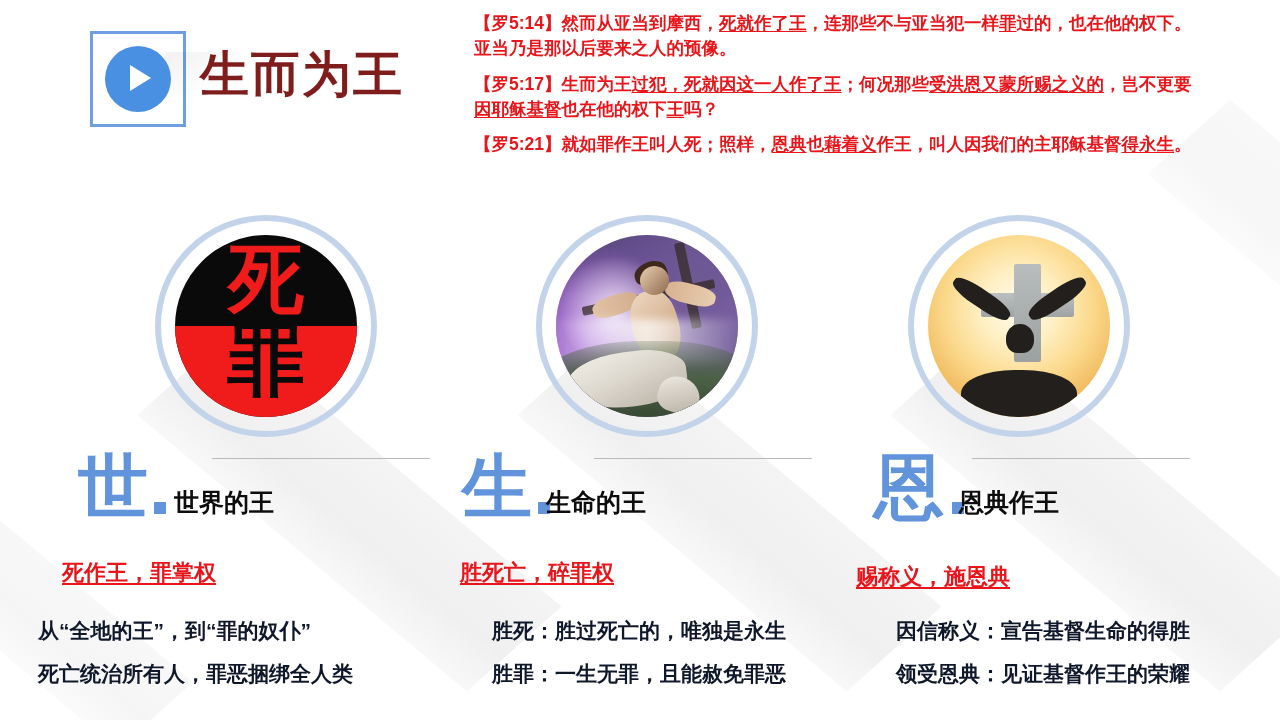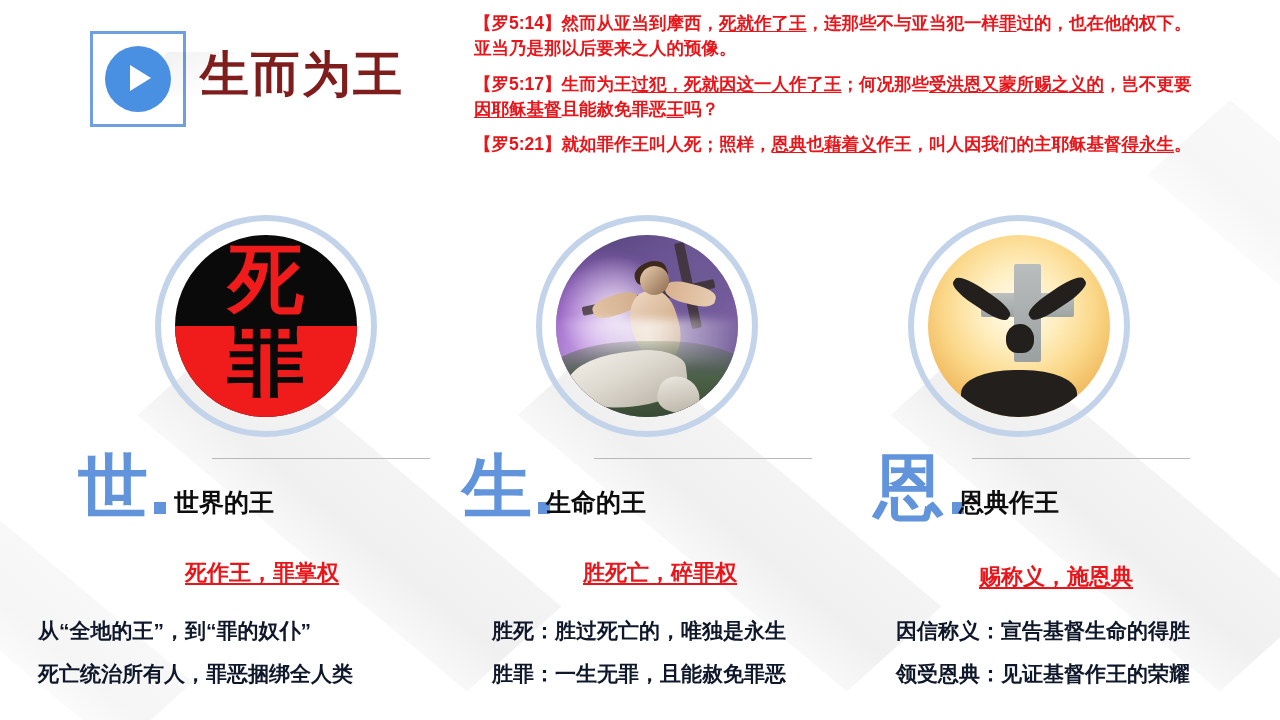--- a/index.html
+++ b/index.html
@@ -105,21 +105,21 @@
   .h3{left:874px;top:452px;}
   .big-ch{position:absolute;left:0;top:0;font-size:70px;font-weight:bold;color:#6294dc;line-height:1;font-family:"DejaVu Sans",sans-serif;}
   .dot{position:absolute;top:50px;width:12px;height:12px;background:#6294dc;}
   .sub-ch{position:absolute;top:34px;font-size:25px;font-weight:bold;color:#0d0d0d;white-space:nowrap;}
   .divider{position:absolute;height:1px;background:#b9b9b9;}
   .d1{left:212px;top:458px;width:218px;}
   .d2{left:594px;top:458px;width:218px;}
   .d3{left:972px;top:458px;width:218px;}
 
   
-  .red-line{position:absolute;width:400px;text-align:center;color:#e8161b;font-weight:bold;font-size:22px;}
+  .red-line{position:absolute;width:400px;color:#e8161b;font-weight:bold;font-size:22px;}
   .red-line span{text-decoration:underline;text-underline-offset:3px;}
   .r1{left:62px;top:558px;}
   .r2{left:460px;top:558px;}
   .r3{left:856px;top:562px;}
 
   
   .bluecol{position:absolute;color:#0f172a;font-weight:bold;font-size:21px;line-height:1.0;}
   .bluecol .ln{margin-bottom:22px;white-space:nowrap;}
   .bc1{left:38px;top:620px;}
   .bc2{left:492px;top:620px;}
@@ -138,21 +138,21 @@
 
   <div class="hdr-logo"></div>
   <div class="hdr-play-shadow"></div>
   <div class="hdr-play">
     <div class="tri"></div>
   </div>
   <div class="hdr-title">生而为王</div>
 
   <div class="verses">
     <div class="verse" id="v0"><span>【罗5:14】</span><span>然而从亚当到摩西，</span><u>死就作了王</u><span>，连那些不与亚当犯一样</span><u>罪</u><span>过的，也在他的权下。亚当乃是那以后要来之人的预像。</span></div>
-    <div class="verse" id="v1"><span>【罗5:17】</span><span>生而为王</span><u>过犯，死就因这一人作了王</u><span>；何况那些</span><u>受洪恩又蒙所赐之义的</u><span>，岂不更要</span><u>因耶稣基督</u><span>且能赦免罪恶</span><u>王</u><span>吗？</span></div>
+    <div class="verse" id="v1"><span>【罗5:17】</span><span>生而为王</span><u>过犯，死就因这一人作了王</u><span>；何况那些</span><u>受洪恩又蒙所赐之义的</u><span>，岂不更要</span><u>因耶稣基督</u><span>也在他的权下</span><u>王</u><span>吗？</span></div>
     <div class="verse" id="v2"><span>【罗5:21】</span><span>就如罪作王叫人死；照样，</span><u>恩典</u><span>也</span><u>藉着义</u><span>作王，叫人因我们的主耶稣基督</span><u>得永生</u><span>。</span></div>
   </div>
 
   <div class="circle-wrap c1">
     <div class="circle-img">
       <div class="art1">
         <div class="lower"></div>
         <div class="ch-top">死</div>
         <div class="ch-bot">罪</div>
       </div>

